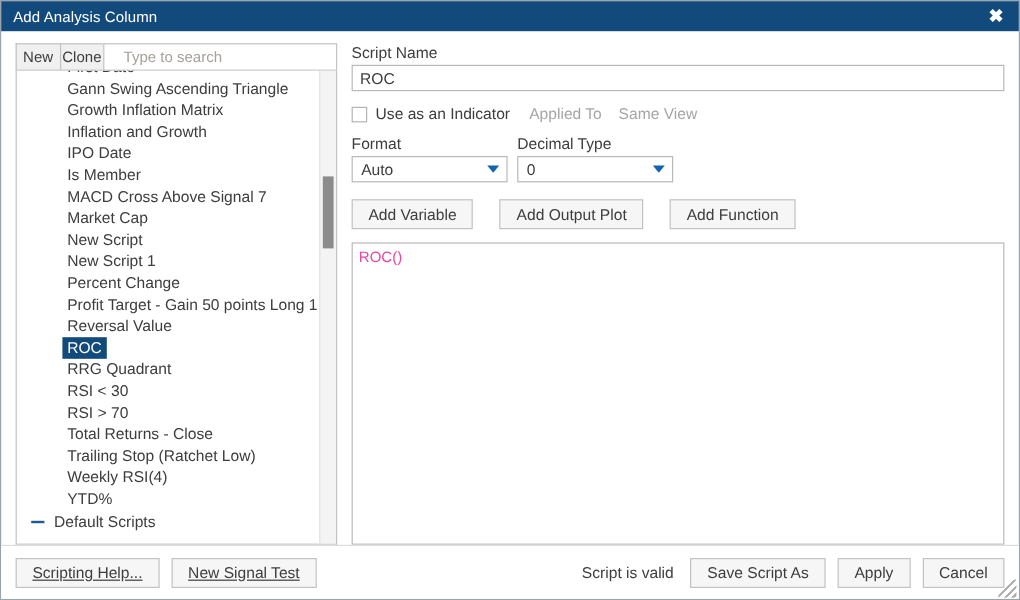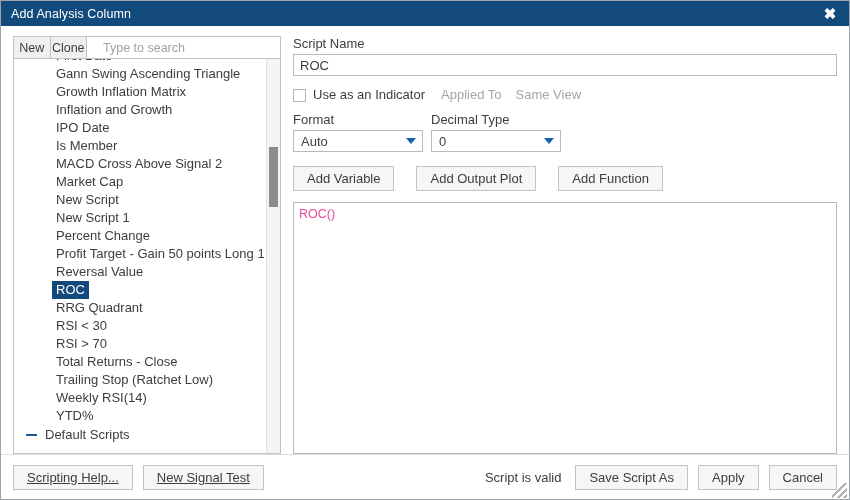--- a/index.html
+++ b/index.html
@@ -362,34 +362,34 @@
 
       <div class="list-wrap">
         <div class="list-scroll">
           <div class="list-inner">
             <div class="list-item"><span class="lbl">First Date</span></div>
             <div class="list-item"><span class="lbl">Gann Swing Ascending Triangle</span></div>
             <div class="list-item"><span class="lbl">Growth Inflation Matrix</span></div>
             <div class="list-item"><span class="lbl">Inflation and Growth</span></div>
             <div class="list-item"><span class="lbl">IPO Date</span></div>
             <div class="list-item"><span class="lbl">Is Member</span></div>
-            <div class="list-item"><span class="lbl">MACD Cross Above Signal 2</span></div>
+            <div class="list-item"><span class="lbl">MACD Cross Above Signal 7</span></div>
             <div class="list-item"><span class="lbl">Market Cap</span></div>
             <div class="list-item"><span class="lbl">New Script</span></div>
             <div class="list-item"><span class="lbl">New Script 1</span></div>
             <div class="list-item"><span class="lbl">Percent Change</span></div>
             <div class="list-item"><span class="lbl">Profit Target - Gain 50 points Long 1</span></div>
             <div class="list-item"><span class="lbl">Reversal Value</span></div>
             <div class="list-item selected"><span class="lbl">ROC</span></div>
             <div class="list-item"><span class="lbl">RRG Quadrant</span></div>
             <div class="list-item"><span class="lbl">RSI &lt; 30</span></div>
             <div class="list-item"><span class="lbl">RSI &gt; 70</span></div>
             <div class="list-item"><span class="lbl">Total Returns - Close</span></div>
             <div class="list-item"><span class="lbl">Trailing Stop (Ratchet Low)</span></div>
-            <div class="list-item"><span class="lbl">Weekly RSI(14)</span></div>
+            <div class="list-item"><span class="lbl">Weekly RSI(4)</span></div>
             <div class="list-item"><span class="lbl">YTD%</span></div>
             <div class="tree-root">
               <span class="tree-toggle"></span>
               <span>Default Scripts</span>
             </div>
           </div>
         </div>
         <div class="vscroll">
           <div class="vscroll-thumb" style="top:88px;height:60px;"></div>
         </div>

